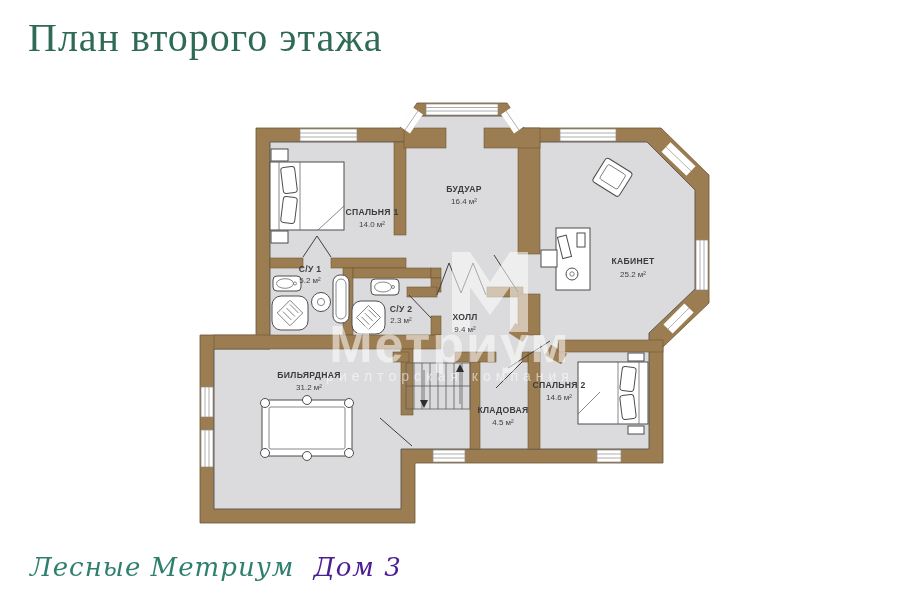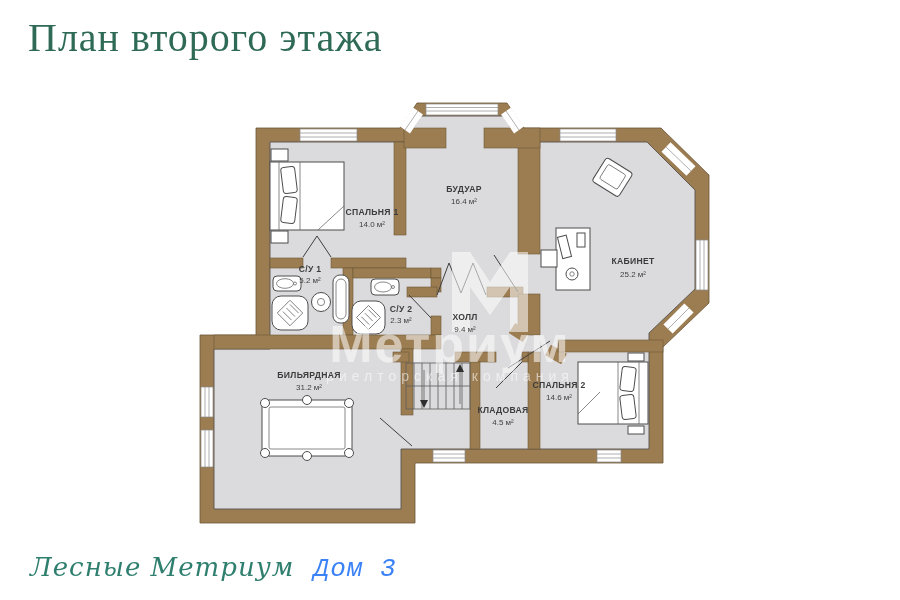--- a/index.html
+++ b/index.html
@@ -5,21 +5,21 @@
   html,body{margin:0;padding:0;background:#fff;}
   .page{position:relative;width:900px;height:600px;background:#ffffff;overflow:hidden;
         font-family:"Liberation Sans",sans-serif;text-align:center;}
   .page-title{position:absolute;left:28px;top:14px;
         font-family:"Liberation Serif",serif;font-weight:400;font-size:40px;
         color:#2e6a55;letter-spacing:1px;}
   .footer-script{position:absolute;left:30px;top:552px;
         font-family:"DejaVu Serif",serif;font-style:italic;font-size:26px;
         letter-spacing:1px;}
   .footer-project{color:#2f7f6f;}
-  .footer-house{color:#3b82f6;margin-left:10px;font-family:Liberation Mono, monospace;}
+  .footer-house{color:#4c1d95;margin-left:10px;}
   svg{position:absolute;left:0;top:0;}
   .wall{fill:#9c7c51;stroke:#6d5737;stroke-width:0.8;}
   .floor{fill:#dbdbdd;stroke:#57534e;stroke-width:0.9;}
   .iwall{fill:#9c7c51;stroke:#6d5737;stroke-width:0.6;}
   .iwall-line{stroke:#9c7c51;stroke-width:12;stroke-linecap:butt;}
   .win{fill:#ffffff;stroke:#8a8a8a;stroke-width:0.7;}
   .winline{stroke:#9a9a9a;stroke-width:0.8;fill:none;}
   .win-band{stroke:#ffffff;stroke-width:12;}
   .win-band-wide{stroke:#ffffff;stroke-width:13;}
   .furn{fill:#ffffff;stroke:#4d4d4d;stroke-width:1;}

